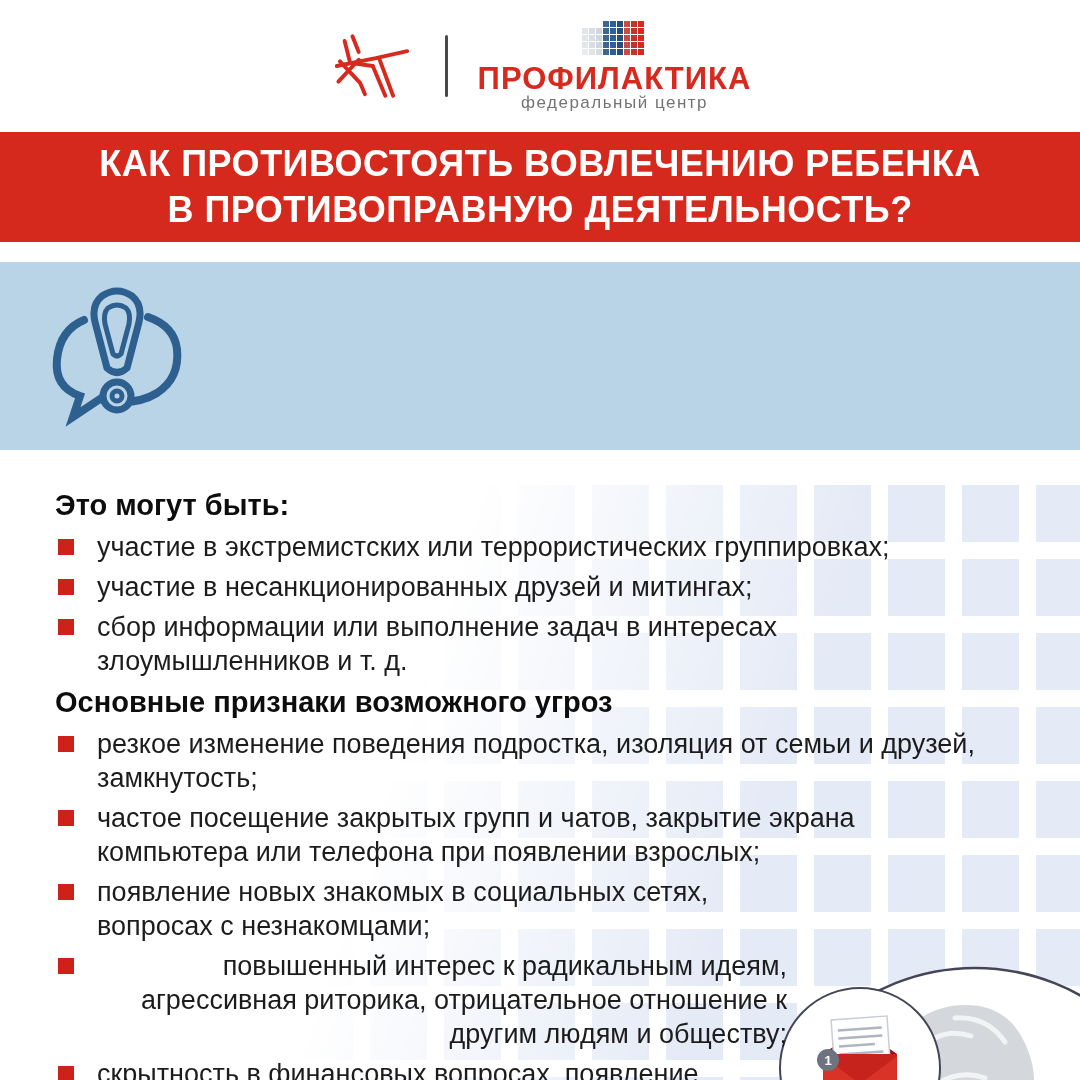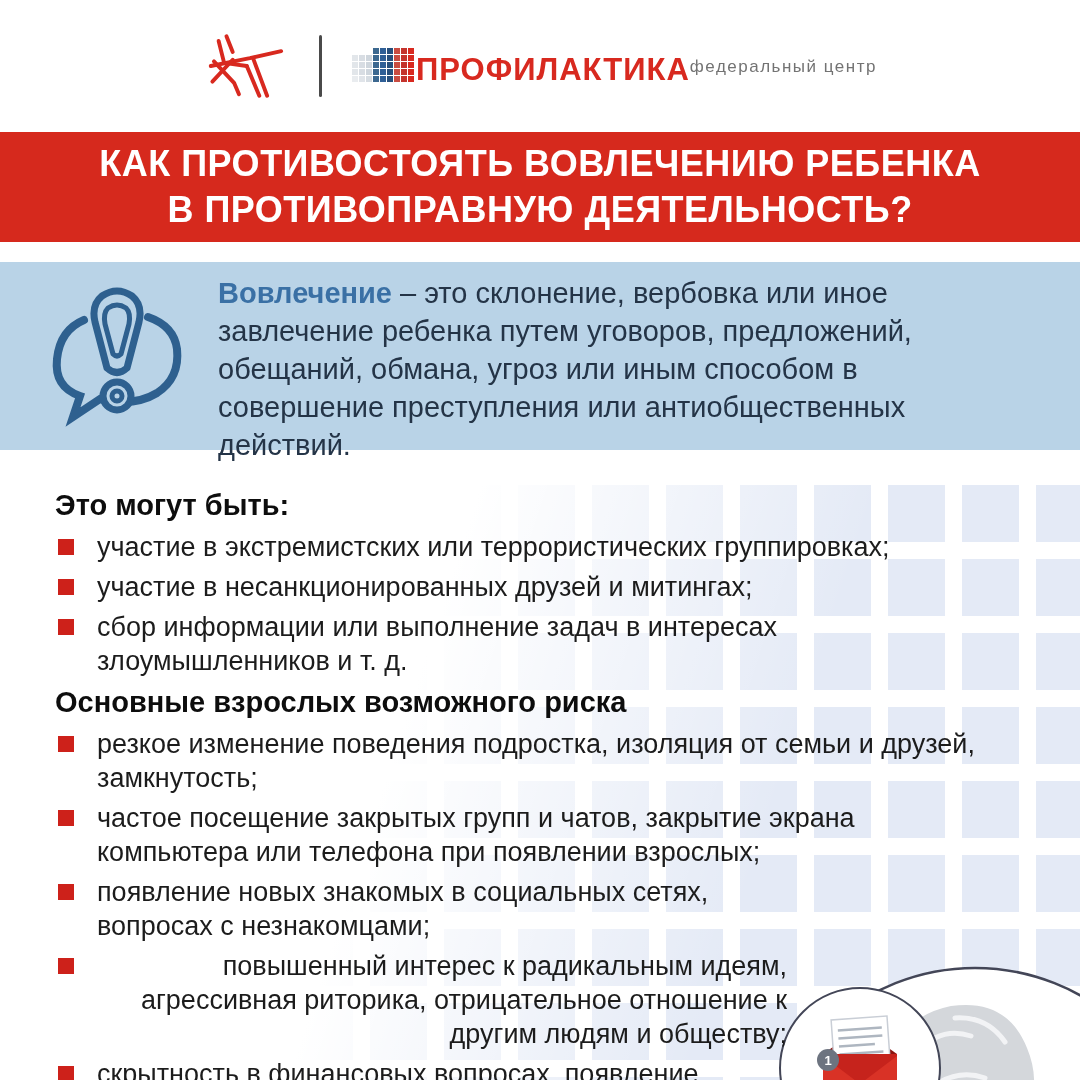--- a/index.html
+++ b/index.html
@@ -4,21 +4,21 @@
 <style>
   html,body{margin:0;padding:0;background:#fff;}
   .poster{
     position:relative;width:1080px;height:1080px;overflow:hidden;background:#fff;
     font-family:"Liberation Sans","DejaVu Sans",sans-serif;color:#1c1c1c;
   }
   
   .header{height:132px;display:flex;align-items:center;justify-content:center;background:#fff;}
   .brand{display:flex;align-items:center;gap:30px;}
   .logo-divider{width:3px;height:62px;background:#4a4a4a;border-radius:2px;}
-  .brand-right{display:flex;flex-direction:row;align-items:center;line-height:1;}
+  .brand-right{display:flex;flex-direction:column;align-items:center;line-height:1;}
   .brand-name{font-size:31px;font-weight:800;letter-spacing:1px;color:#d8291f;margin-top:6px;}
   .brand-subtitle{font-size:17px;letter-spacing:1.5px;color:#737373;}
   
   .banner{height:110px;background:#d6291d;display:flex;align-items:center;justify-content:center;text-align:center;}
   .banner h1{margin:8px;font-size:36px;line-height:1.28;font-weight:800;color:#fff;letter-spacing:.5px;}
   .gap{height:20px;background:#fff;}
   
   .definition{position:relative;height:188px;background:#b9d3e7;}
   .definition .bubble-icon{position:absolute;left:42px;top:22px;}
   .definition p{
@@ -138,36 +138,35 @@
       </g>
       <g stroke="#2e608f" stroke-width="7" fill="#b9d3e7" stroke-linejoin="round">
         <path d="M60 12 Q75 2 90 12 Q101 21 97 38 L85 84 Q75 93 65 84 L53 38 Q49 21 60 12 Z"></path>
         <circle cx="75" cy="112" r="14"></circle>
       </g>
       <g stroke="#2e608f" stroke-width="5" fill="none" stroke-linejoin="round">
         <path d="M66 24 Q75 18 84 24 Q89 29 87 40 L79 70 Q75 74 71 70 L63 40 Q61 29 66 24 Z"></path>
         <circle cx="75" cy="112" r="5"></circle>
       </g>
     </svg>
-    <p><strong class="term">Вовлечение</strong><span>– это склонение, вербовка или иное завлечение ребенка путем уговоров, предложений, обещаний, обмана, угроз или иным способом в совершение преступления или антиобщественных действий.</span></p>
   </section>
 
   <main class="content">
     <div class="pattern-layer"></div>
     <div class="fade-layer"></div>
 
     <div class="text-col">
       <h2>Это могут быть:</h2>
       <ul class="bullets">
         <li class="w970"><span class="bullet-sq"></span><span>участие в экстремистских или террористических группировках;</span></li>
         <li class="w970"><span class="bullet-sq"></span><span>участие в несанкционированных друзей и митингах;</span></li>
         <li class="w730"><span class="bullet-sq"></span><span>сбор информации или выполнение задач в интересах злоумышленников и т. д.</span></li>
       </ul>
 
-      <h2 class="second">Основные взрослых возможного риска</h2>
+      <h2 class="second">Основные признаки возможного угроз</h2>
       <ul class="bullets">
         <li class="w970"><span class="bullet-sq"></span><span>резкое изменение поведения подростка, изоляция от семьи и друзей, замкнутость;</span></li>
         <li class="w830"><span class="bullet-sq"></span><span>частое посещение закрытых групп и чатов, закрытие экрана компьютера или телефона при появлении взрослых;</span></li>
         <li class="w660"><span class="bullet-sq"></span><span>появление новых знакомых в социальных сетях, вопросах с незнакомцами;</span></li>
         <li class="w690"><span class="bullet-sq"></span><span>повышенный интерес к радикальным идеям, агрессивная риторика, отрицательное отношение к другим людям и обществу;</span></li>
         <li class="w660"><span class="bullet-sq"></span><span>скрытность в финансовых вопросах, появление непонятных источников дохода.</span></li>
       </ul>
     </div>
 
     <svg class="illus" width="325" height="315" viewBox="0 0 325 315">

